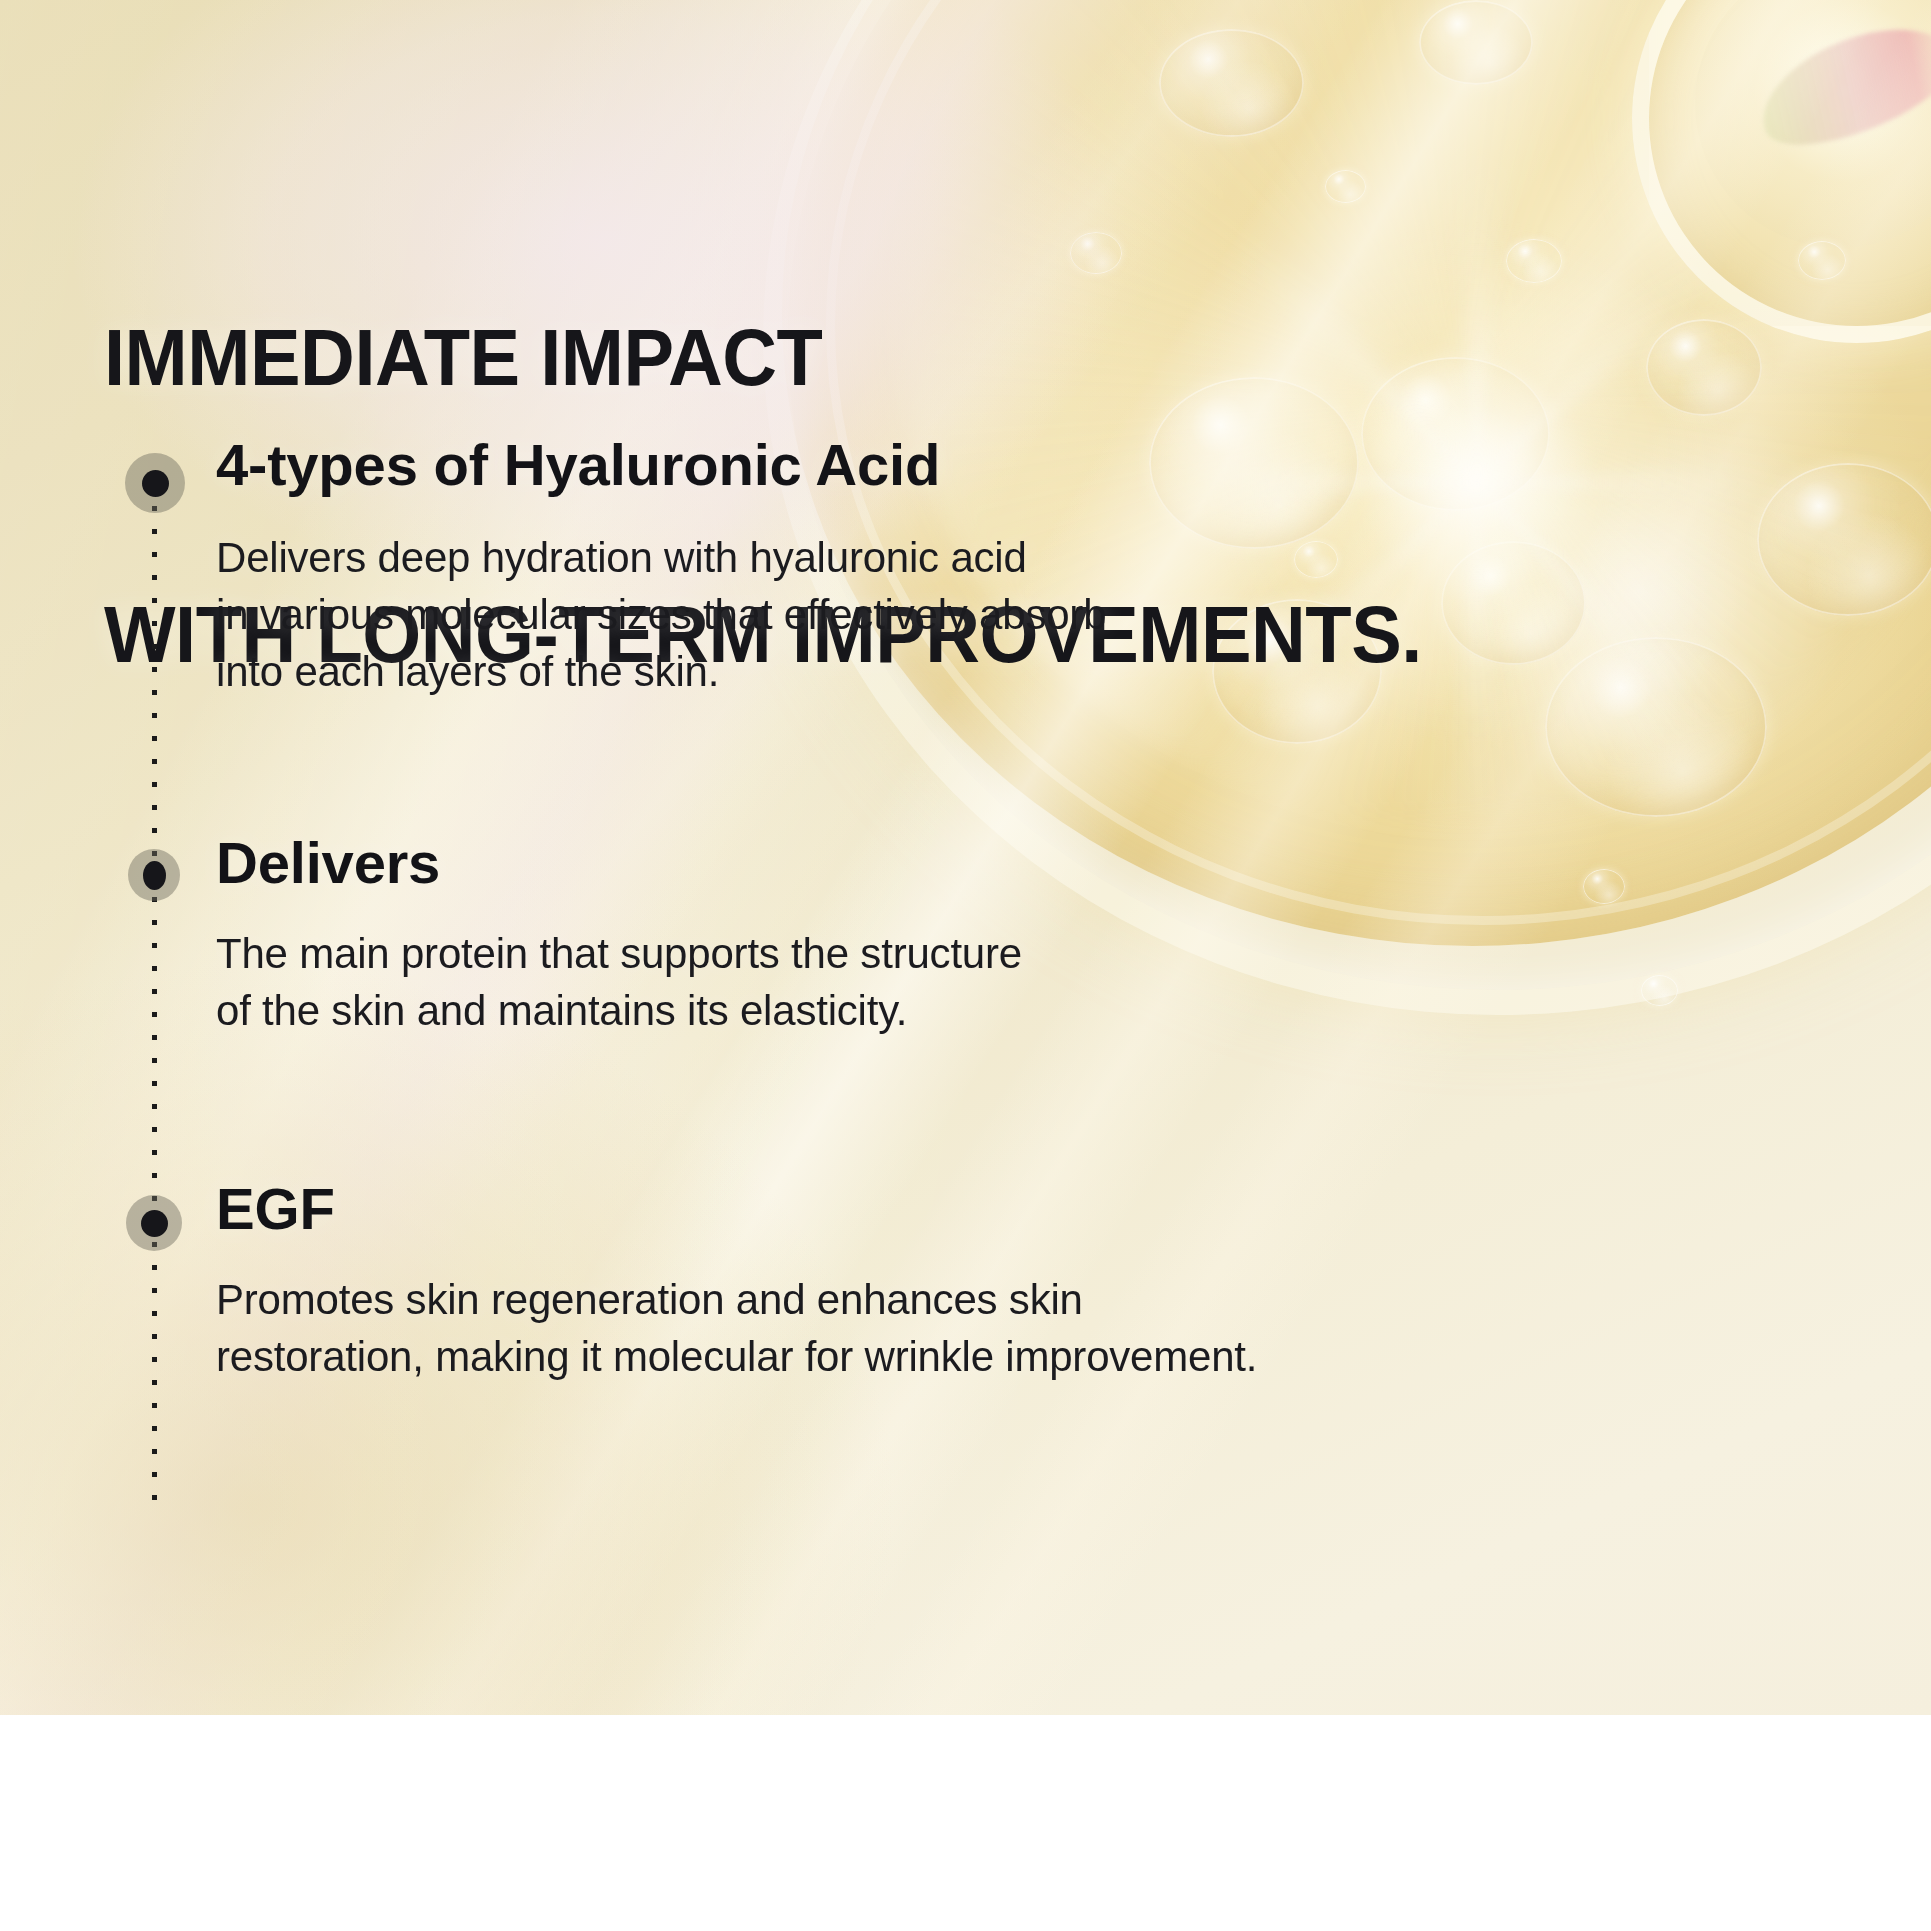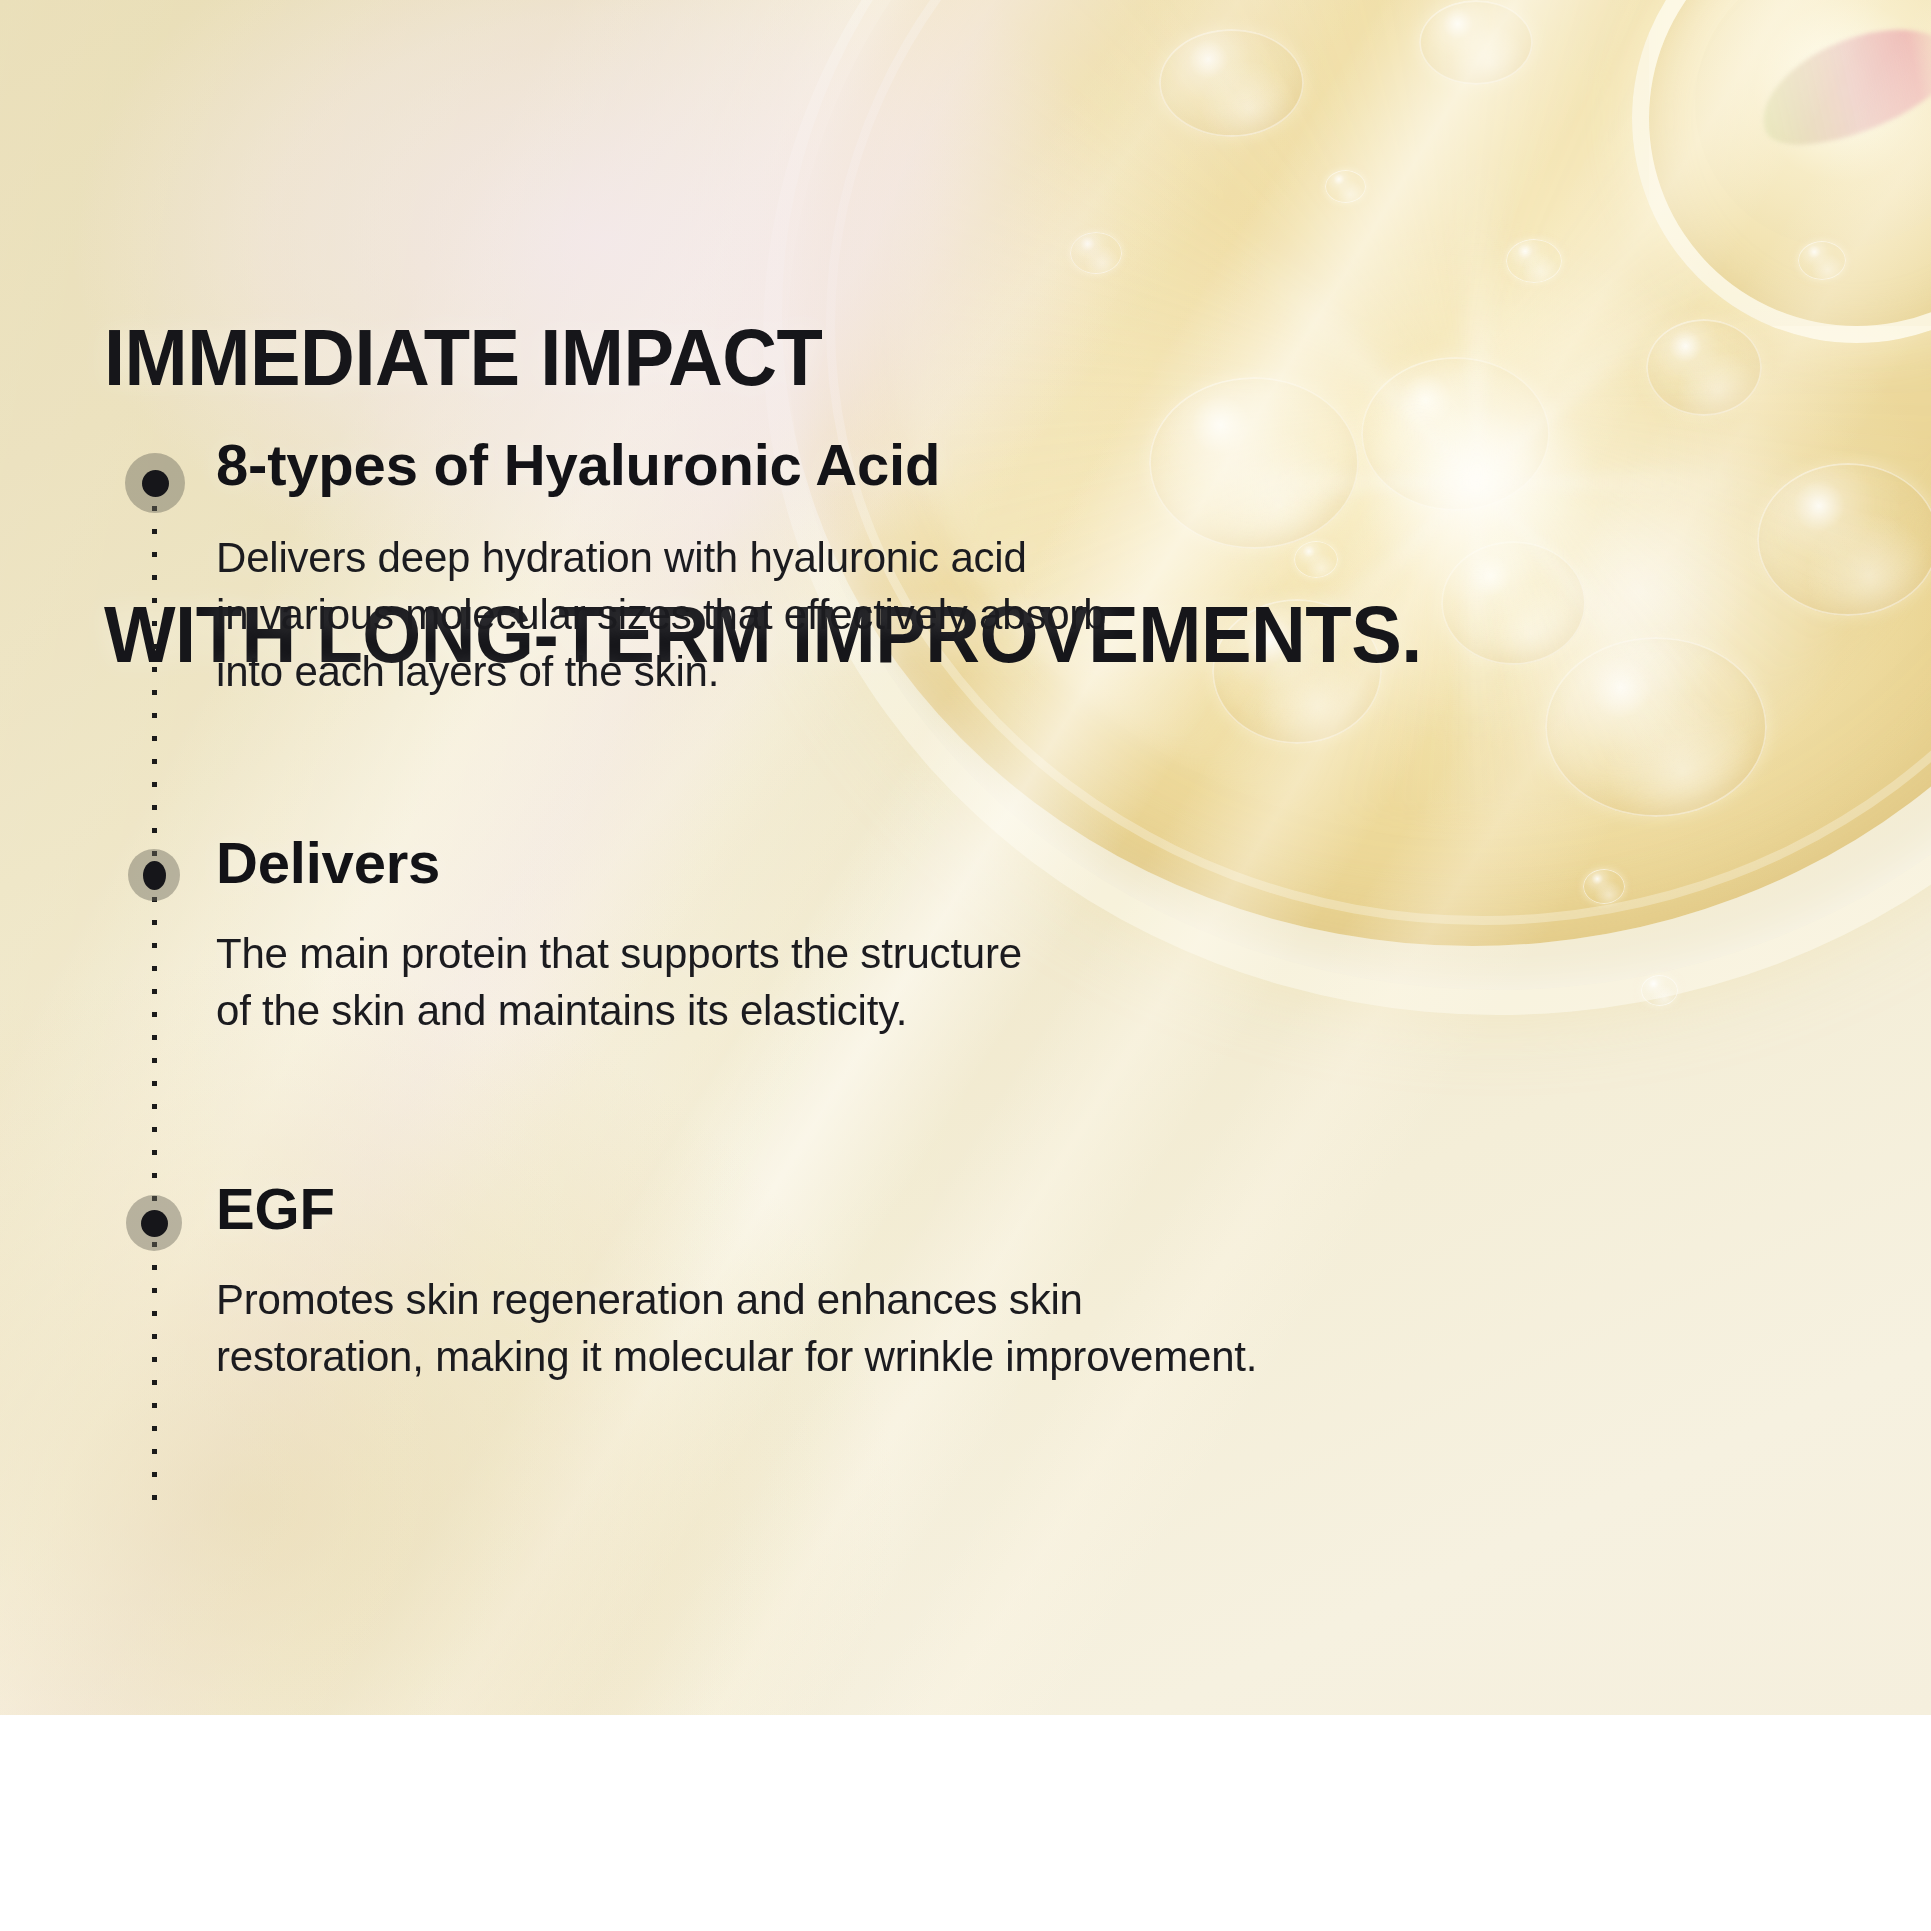--- a/index.html
+++ b/index.html
@@ -339,21 +339,21 @@
       <span class="hl-line">IMMEDIATE IMPACT</span>
       <span class="hl-line">WITH LONG-TERM IMPROVEMENTS.</span>
     </div>
 
     <div class="connector"></div>
 
     <div class="section sec-1">
       <div class="marker m1">
         <span class="dot"></span>
       </div>
-      <div class="sec-title">8-types of Hyaluronic Acid</div>
+      <div class="sec-title">4-types of Hyaluronic Acid</div>
       <div class="sec-body">Delivers deep hydration with hyaluronic acid
 in various molecular sizes that effectively absorb
 into each layers of the skin.</div>
     </div>
 
     <div class="section sec-2">
       <div class="marker m2">
         <span class="dot"></span>
       </div>
       <div class="sec-title">Delivers</div>

